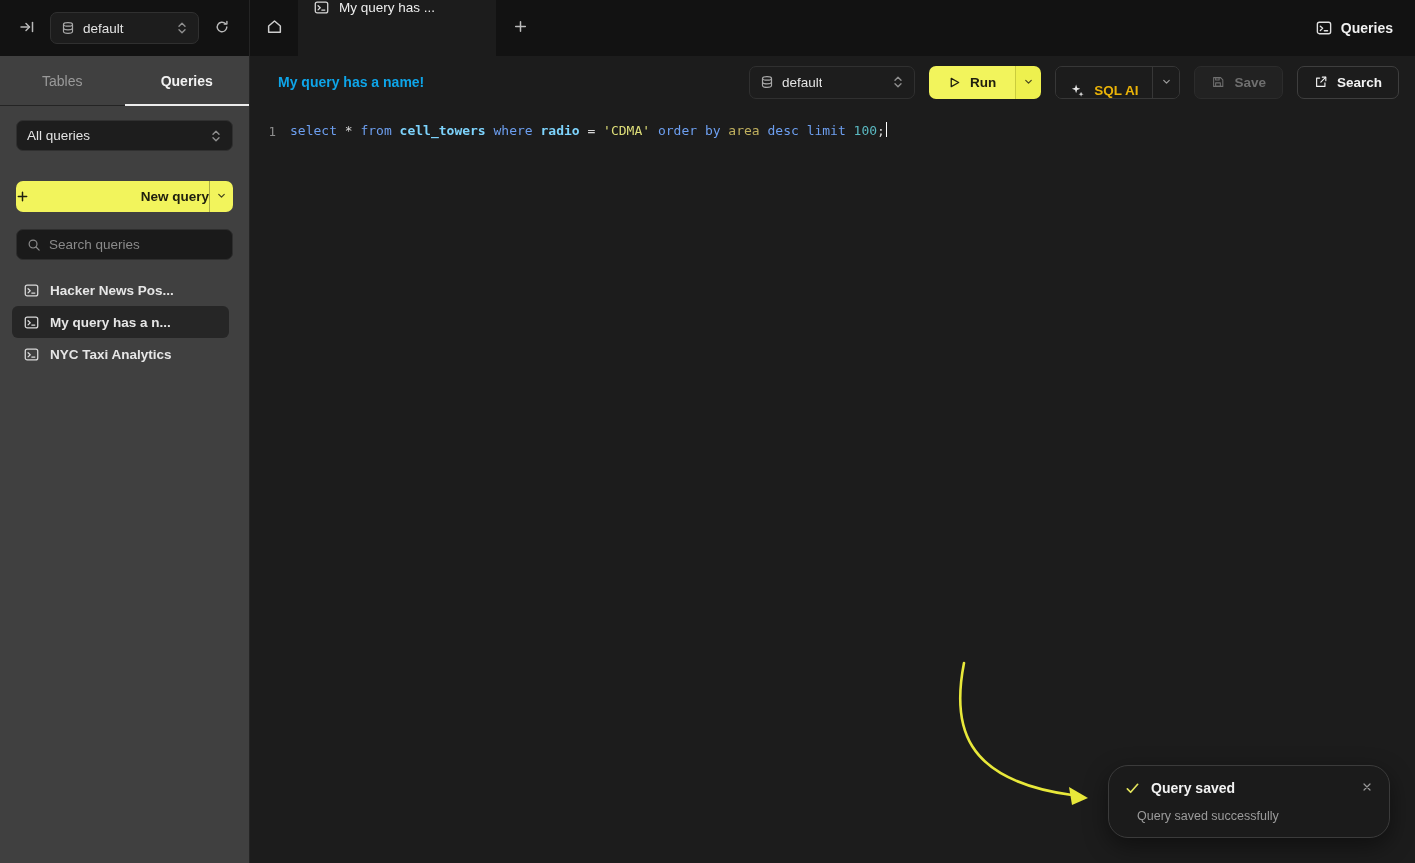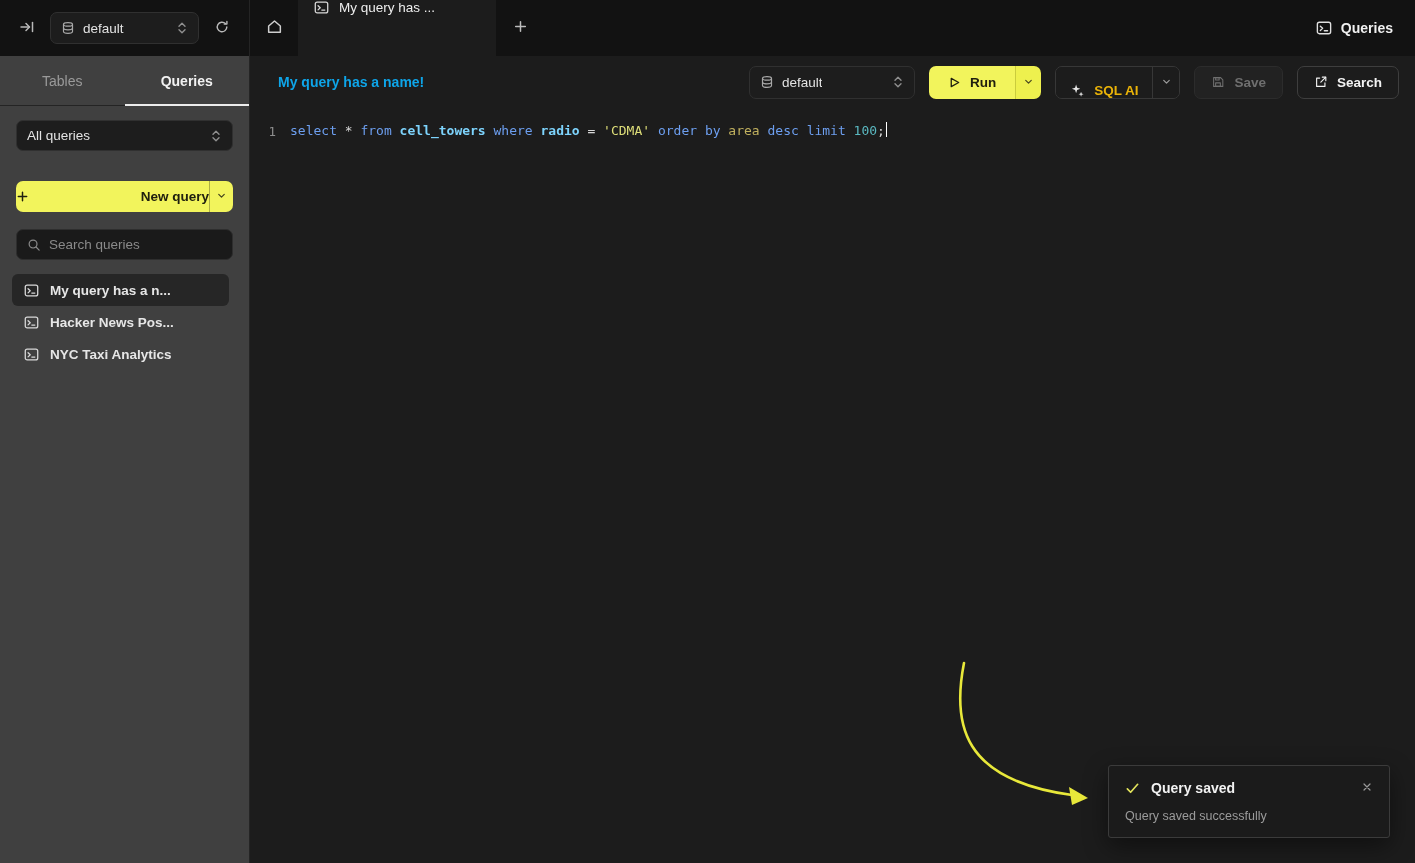--- a/index.html
+++ b/index.html
@@ -101,27 +101,27 @@
   .tok-number    { color:#5ab8c0; }
   .tok-plain     { color:#d6d6d6; }
   .caret { display:inline-block; width:1.5px; height:15px; background:#ffffff;
            vertical-align:-2px; margin-left:1px; }
 
   
   .arrow-overlay { position:absolute; inset:0; pointer-events:none; }
 
   
   .toast { position:absolute; right:25px; bottom:25px; width:282px; background:#1b1b1b;
-           border:1px solid #3b3b3b; border-radius:3px; padding:14px 16px;
+           border:1px solid #3b3b3b; border-radius:20px; padding:14px 16px;
            box-shadow:0 8px 24px rgba(0,0,0,.45); }
   .toast-head { display:flex; align-items:center; gap:11px; }
   .toast-check { color:#e3e45c; display:flex; }
   .toast-title { font-size:14px; font-weight:700; color:#f2f2f2; }
   .toast-close { margin-left:auto; background:none; border:none; color:#9a9a9a; cursor:pointer; display:flex; }
-  .toast-msg { margin-top:13px; font-size:12.5px; color:#9b9b9b; }
+  .toast-msg { margin-top:13px; font-size:12.5px; color:#9b9b9b;margin-left:12px; }
 </style>
 </head>
 <body>
 
 <div class="app">
 
   <header class="topbar">
     <div class="topbar-left">
       <button class="icon-btn">
         <span>
@@ -237,39 +237,39 @@
           <span style="display:flex;">
             <svg width="14" height="14" viewBox="0 0 15 15" fill="none" stroke="currentColor" stroke-width="1.3" stroke-linecap="round">
               <circle cx="6.5" cy="6.5" r="4.2"></circle>
                 <path d="M9.7 9.7 13 13"></path>
             </svg>
           </span>
           <input type="text" placeholder="Search queries" style="">
         </div>
 
         <div class="query-list">
+          <div class="query-item">
+            <span class="qicon">
+              <svg width="15" height="15" viewBox="0 0 14 14" fill="none" stroke="currentColor" stroke-width="1.2" stroke-linecap="round" stroke-linejoin="round">
+                <rect x="1.2" y="2" width="11.6" height="10" rx="1.8"></rect>
+                  <path d="M3.8 5.4 5.8 7.3 3.8 9.2"></path>
+                  <path d="M7.3 9.4h2.8"></path>
+              </svg>
+            </span>
+            <span class="qlabel">Hacker News Pos...</span>
+          </div>
           <div class="query-item selected">
             <span class="qicon">
               <svg width="15" height="15" viewBox="0 0 14 14" fill="none" stroke="currentColor" stroke-width="1.2" stroke-linecap="round" stroke-linejoin="round">
                 <rect x="1.2" y="2" width="11.6" height="10" rx="1.8"></rect>
                   <path d="M3.8 5.4 5.8 7.3 3.8 9.2"></path>
                   <path d="M7.3 9.4h2.8"></path>
               </svg>
             </span>
             <span class="qlabel">My query has a n...</span>
-          </div>
-          <div class="query-item">
-            <span class="qicon">
-              <svg width="15" height="15" viewBox="0 0 14 14" fill="none" stroke="currentColor" stroke-width="1.2" stroke-linecap="round" stroke-linejoin="round">
-                <rect x="1.2" y="2" width="11.6" height="10" rx="1.8"></rect>
-                  <path d="M3.8 5.4 5.8 7.3 3.8 9.2"></path>
-                  <path d="M7.3 9.4h2.8"></path>
-              </svg>
-            </span>
-            <span class="qlabel">Hacker News Pos...</span>
           </div>
           <div class="query-item">
             <span class="qicon">
               <svg width="15" height="15" viewBox="0 0 14 14" fill="none" stroke="currentColor" stroke-width="1.2" stroke-linecap="round" stroke-linejoin="round">
                 <rect x="1.2" y="2" width="11.6" height="10" rx="1.8"></rect>
                   <path d="M3.8 5.4 5.8 7.3 3.8 9.2"></path>
                   <path d="M7.3 9.4h2.8"></path>
               </svg>
             </span>
             <span class="qlabel">NYC Taxi Analytics</span>

